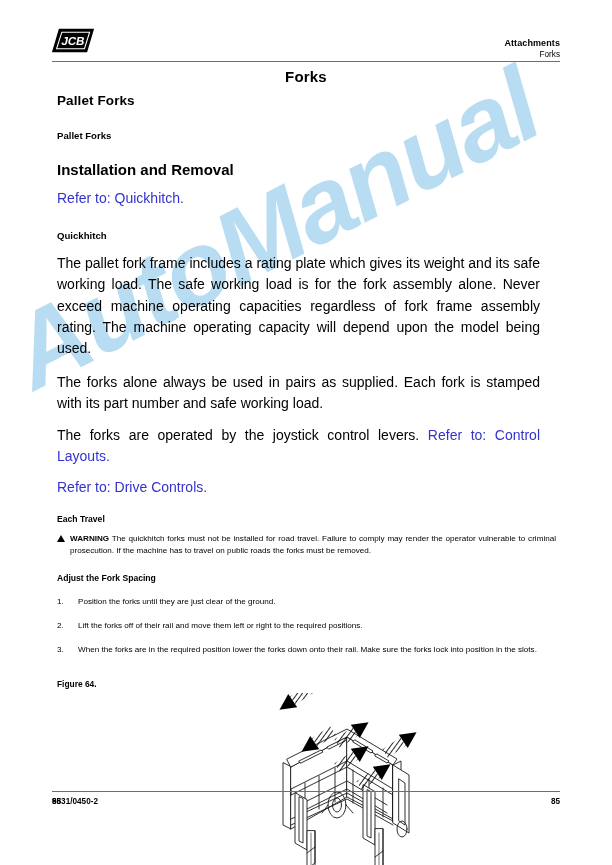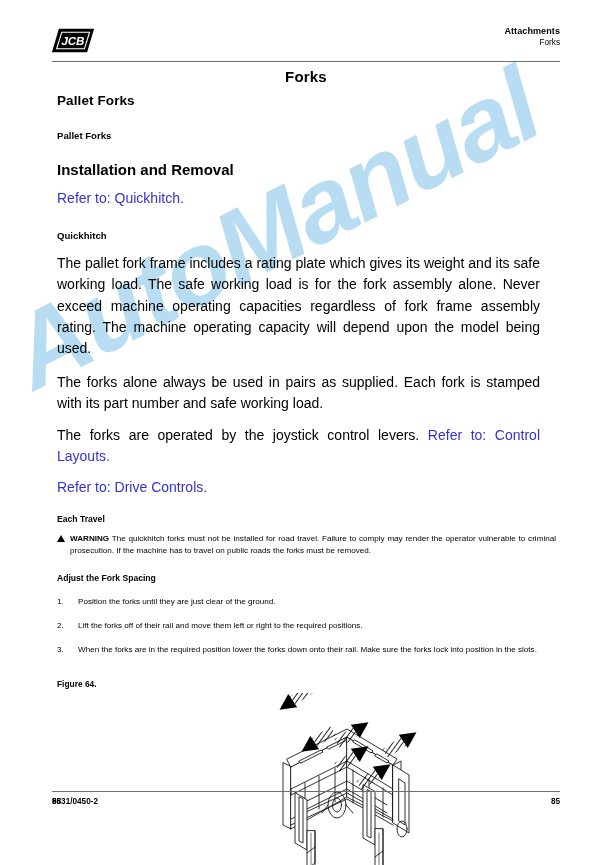--- a/index.html
+++ b/index.html
@@ -66,20 +66,21 @@
     position: absolute;
     right: 0;
     top: 0;
     text-align: right;
     line-height: 1.32;
   }
   .header-title {
     font-size: 9px;
     font-weight: bold;
     letter-spacing: 0.1px;
+    margin-top: 12px;
   }
   .header-sub {
     font-size: 8.2px;
     font-weight: normal;
   }
   .rule-top {
     position: absolute;
     left: 52px;
     right: 52px;
     top: 61px;

